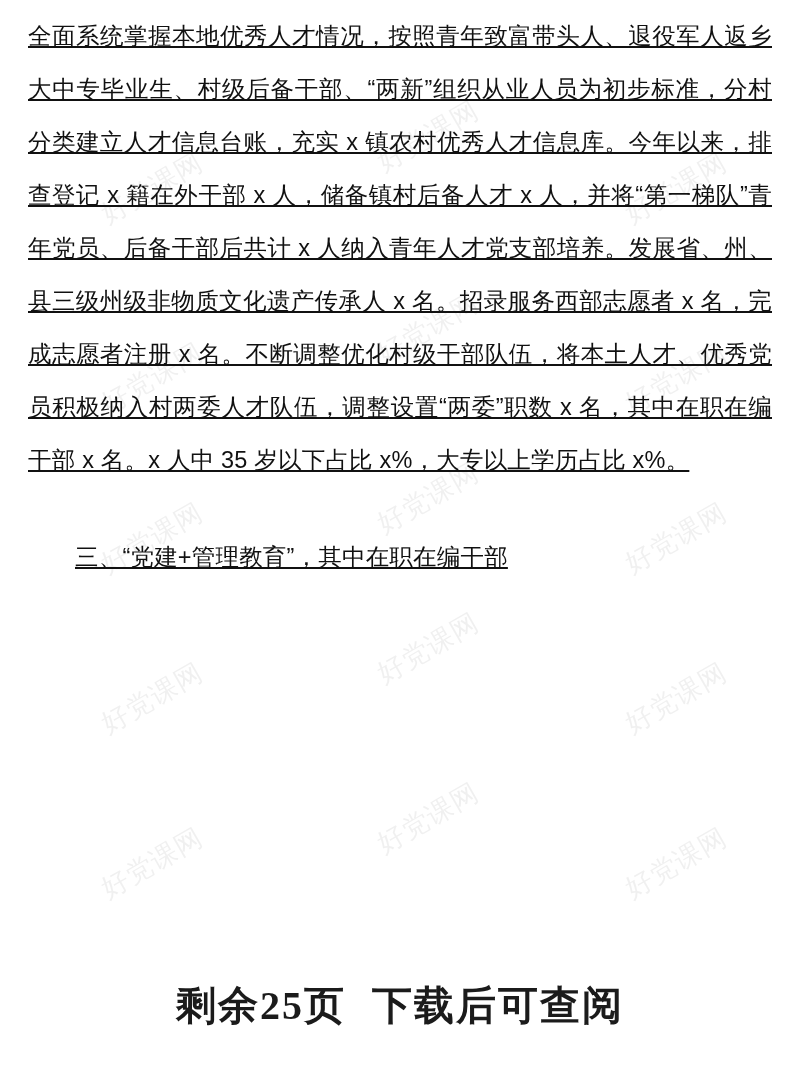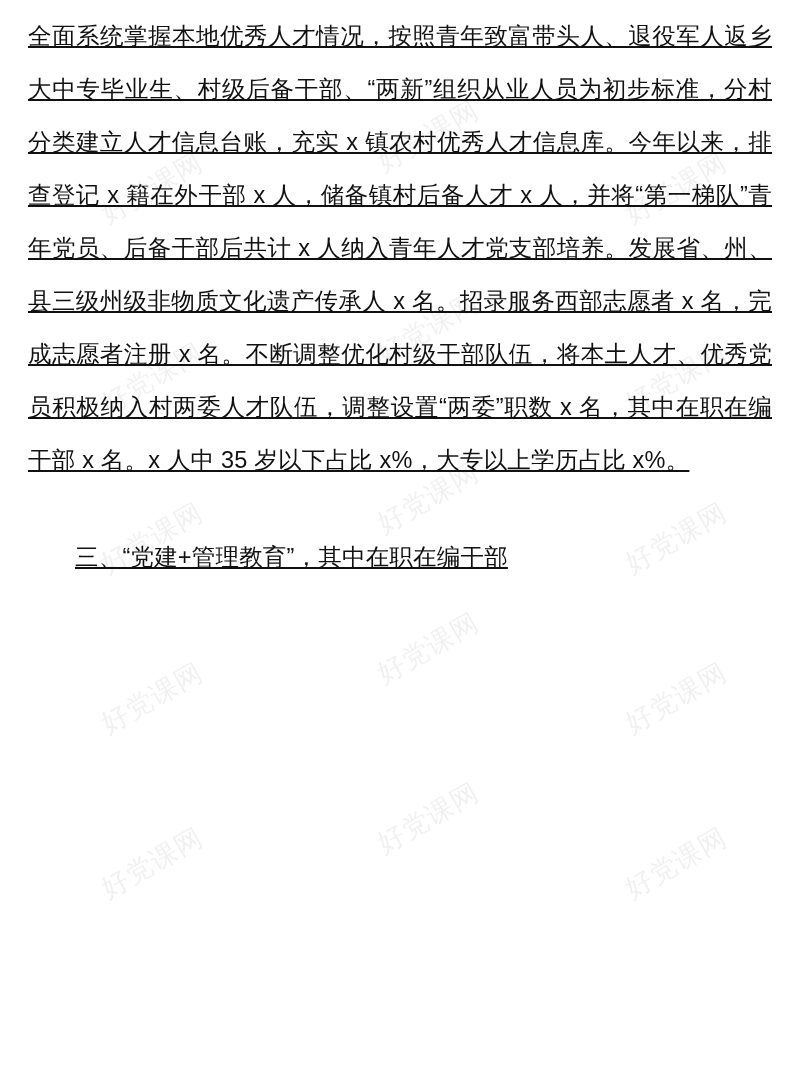--- a/index.html
+++ b/index.html
@@ -118,14 +118,19 @@
 
     <div class="spacer-md"></div>
 
     <p class="para indent">三、“党建+管理教育”，其中在职在编干部</p>
 
     <div class="spacer-lg"></div>
 
 
   </div>
 
+  <div class="footer-banner">
+    <div class="footer-text">
+      <span>剩余25页</span><span class="gap"></span><span>下载后可查阅</span>
+    </div>
+  </div>
 
 </div>
 
 </body></html>

